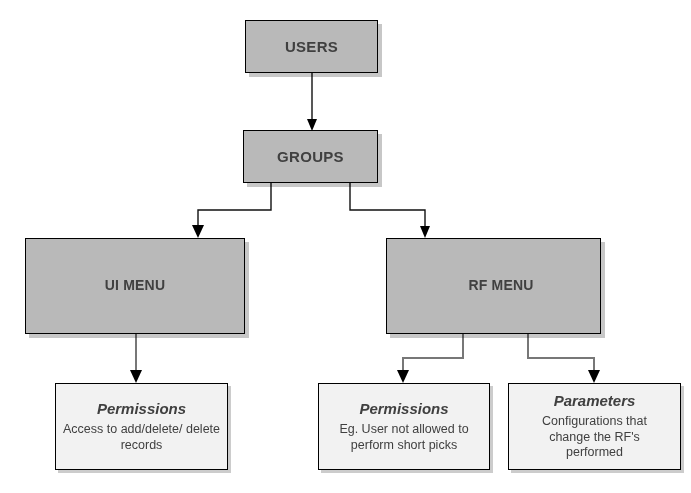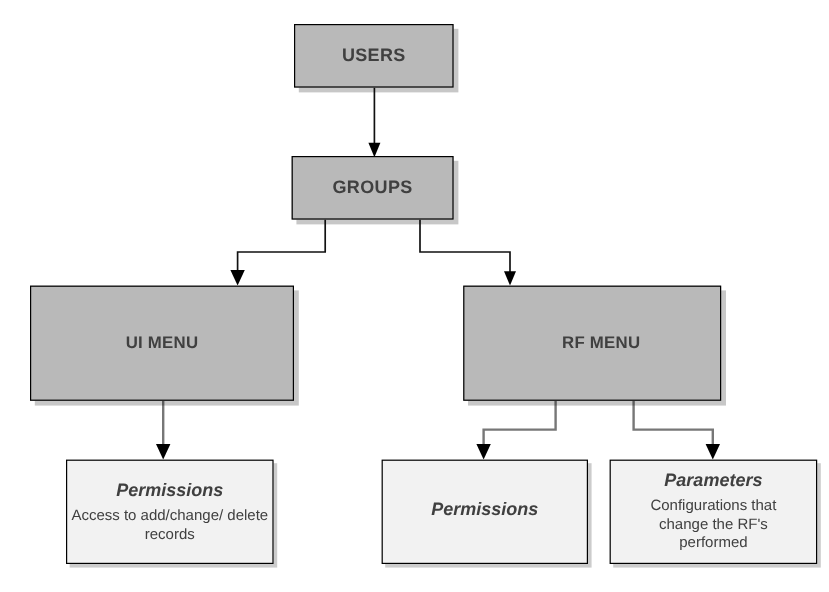--- a/index.html
+++ b/index.html
@@ -142,25 +142,26 @@
   <div class="node shaded" style="left:25px; top:238px; width:220px; height:96px;">
     <div class="title-bold-sm">UI MENU</div>
   </div>
 
   <div class="node shaded" style="left:386px; top:238px; width:215px; height:96px;padding-left:15px;">
     <div class="title-bold-sm">RF MENU</div>
   </div>
 
   <div class="node light" style="left:55px; top:383px; width:173px; height:87px;">
     <div class="title-italic">Permissions</div>
-    <div class="desc-sm" style="max-width:168px;">Access to add/change/ delete records</div>
+    <div class="desc-sm" style="max-width:168px;">Access to add/delete/ delete records</div>
   </div>
 
   <div class="node light" style="left:318px; top:383px; width:172px; height:87px;">
     <div class="title-italic">Permissions</div>
+    <div class="desc-sm" style="max-width:166px;">Eg. User not allowed to perform short picks</div>
   </div>
 
   <div class="node light" style="left:508px; top:383px; width:173px; height:87px;">
     <div class="title-italic">Parameters</div>
     <div class="desc-sm" style="max-width:140px;">Configurations that change the RF's performed</div>
   </div>
 
 </div>
 
 </body></html>

